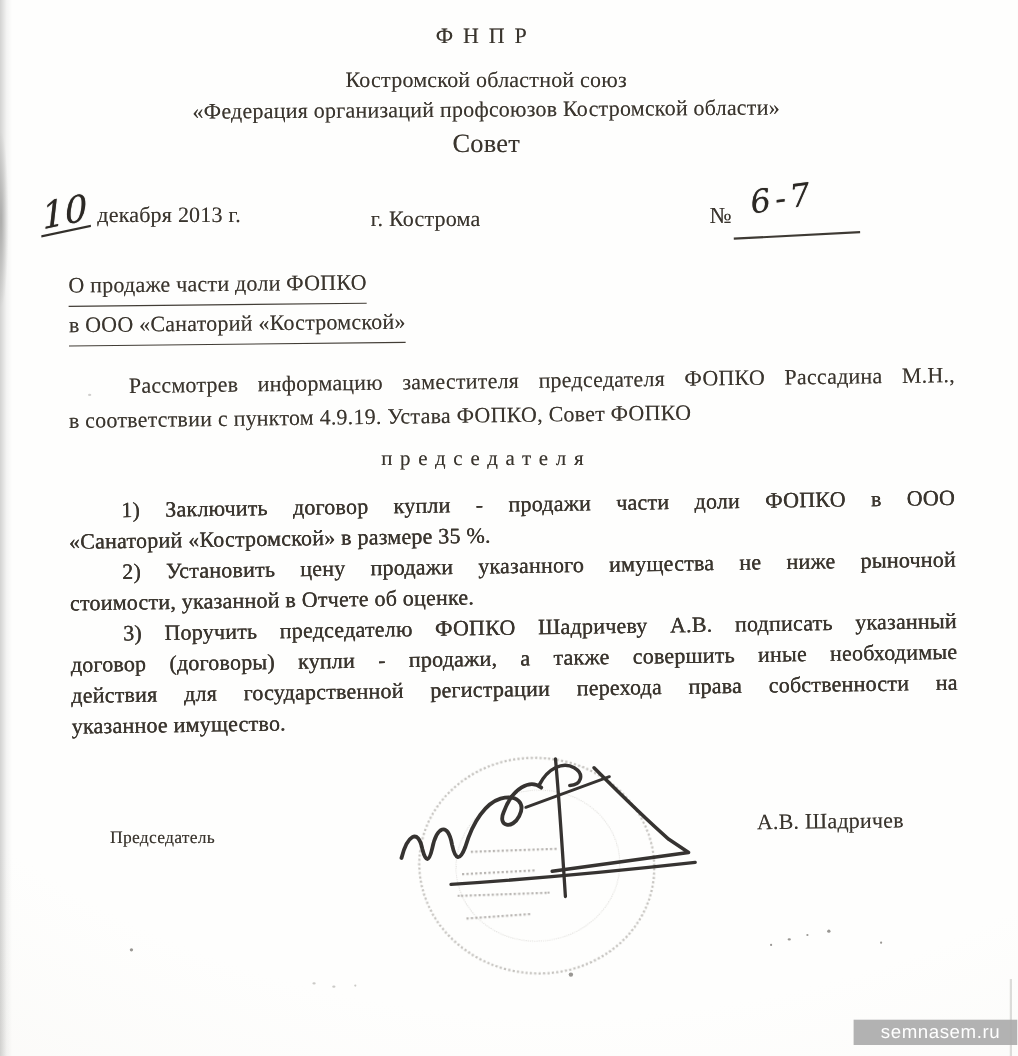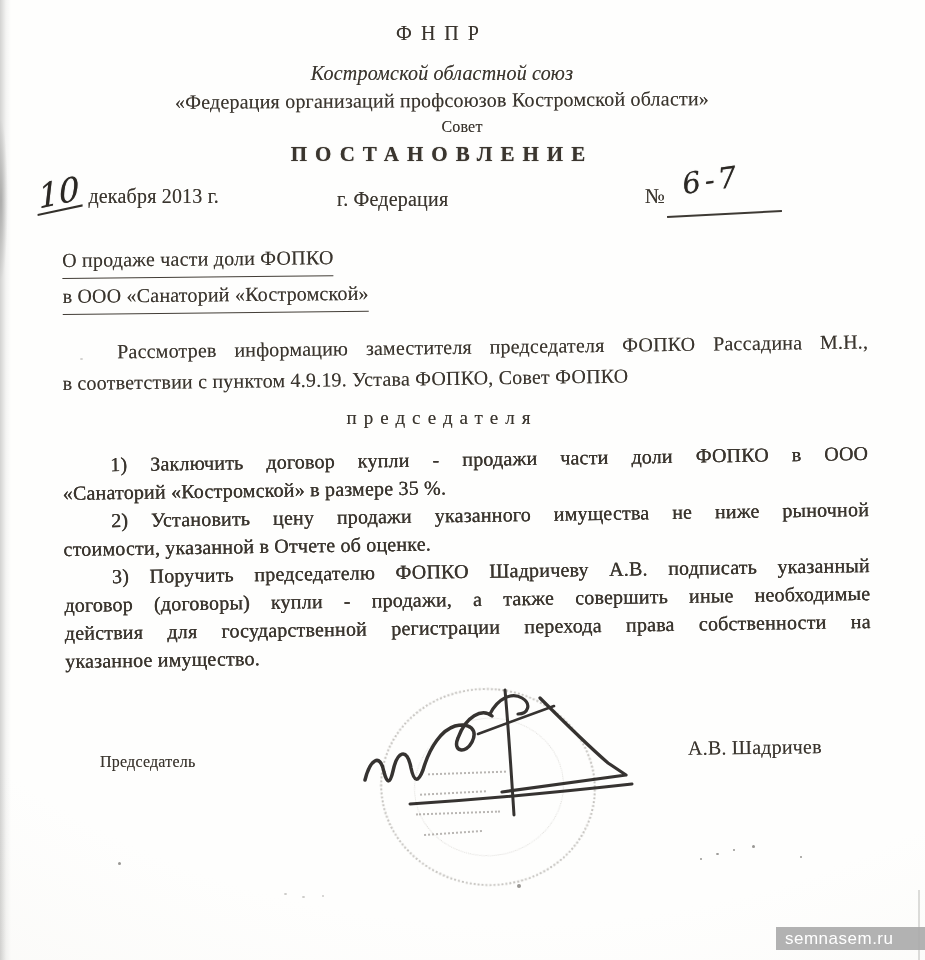--- a/index.html
+++ b/index.html
@@ -20,23 +20,23 @@
   .edge-left{position:absolute;left:0;top:0;width:11px;height:100%;
     background:linear-gradient(to right, rgba(110,110,108,.30), rgba(170,170,168,.12) 55%, transparent);}
   .edge-left-blob{position:absolute;left:-6px;top:120px;width:14px;height:160px;border-radius:50%;
     background:radial-gradient(closest-side, rgba(90,90,88,.35), transparent);}
   .edge-right-line{position:absolute;left:918px;top:890px;width:2px;height:70px;background:rgba(205,205,203,.7);}
 
   .txt{position:absolute;letter-spacing:.2px;text-shadow:0 0 .6px rgba(62,56,48,.55);}
   .center{width:884px;left:0;text-align:center;}
 
   .h-fnpr{top:22px;font-size:20px;letter-spacing:9px;}
-  .h-org1{top:62px;font-size:20px;font-style:italic;}
+  .h-org1{top:62px;font-size:20px;}
   .h-org2{top:89px;font-size:20px;transform:rotate(-.4deg);}
-  .h-sovet{top:118px;font-size:16px;margin-left:20px;}
+  .h-sovet{top:118px;font-size:24px;}
   .h-title{top:142px;font-size:21px;font-weight:bold;letter-spacing:8px;text-shadow:0 0 .8px rgba(50,45,38,.8);}
 
   
   .date-left{top:178px;left:36px;display:flex;align-items:flex-end;}
   .hand{font-family:"DejaVu Serif",serif;font-style:italic;color:#2b2824;
         text-shadow:0 0 .7px rgba(40,36,32,.7);}
   .hand-10{display:inline-block;font-size:33px;line-height:30px;transform:rotate(-12deg) skewX(-8deg);
            border-bottom:2.5px solid #33302b;padding:0 2px 1px 2px;margin-right:6px;}
   .date-rest{font-size:20px;padding-bottom:3px;}
   .city{top:188px;left:337px;font-size:20px;}
@@ -83,42 +83,41 @@
   .sm4{left:424px;top:832px;width:58px;transform:rotate(-4deg);}
 
   .sig-svg{position:absolute;left:340px;top:668px;}
 
   .speck{position:absolute;background:rgba(70,66,60,.55);border-radius:50%;}
 
   
   .watermark{position:absolute;left:776px;top:927px;width:149px;height:23px;
              background:rgba(171,171,171,.92);color:#ffffff;
              font-family:"Liberation Sans",sans-serif;font-size:17px;line-height:23px;
-             padding-left:9px;box-sizing:border-box;letter-spacing:.5px;}
+             padding-left:9px;box-sizing:border-box;letter-spacing:.5px;text-align:center;}
 </style>
 </head>
 <body>
 
 <div class="page">
 
   <div class="edge-left"></div>
   <div class="edge-left-blob"></div>
   <div class="edge-right-line"></div>
 
   <div class="txt center h-fnpr">ФНПР</div>
   <div class="txt center h-org1">Костромской областной союз</div>
   <div class="txt center h-org2">«Федерация организаций профсоюзов Костромской области»</div>
   <div class="txt center h-sovet">Совет</div>
-  <div class="txt center h-title">ПОСТАНОВЛЕНИЕ</div>
 
   <div class="txt date-left">
     <span class="hand hand-10">10</span>
     <span class="date-rest">декабря 2013 г.</span>
   </div>
-  <div class="txt city">г. Федерация</div>
+  <div class="txt city">г. Кострома</div>
   <div class="txt num-sign">№</div>
   <div class="num-line"></div>
   <div class="hand hand-67 txt">6-7</div>
 
   <div class="txt subject">
     <div><span class="u">О продаже части доли ФОПКО</span></div>
     <div><span class="u">в ООО «Санаторий «Костромской»</span></div>
   </div>
 
   <div class="txt preamble">

